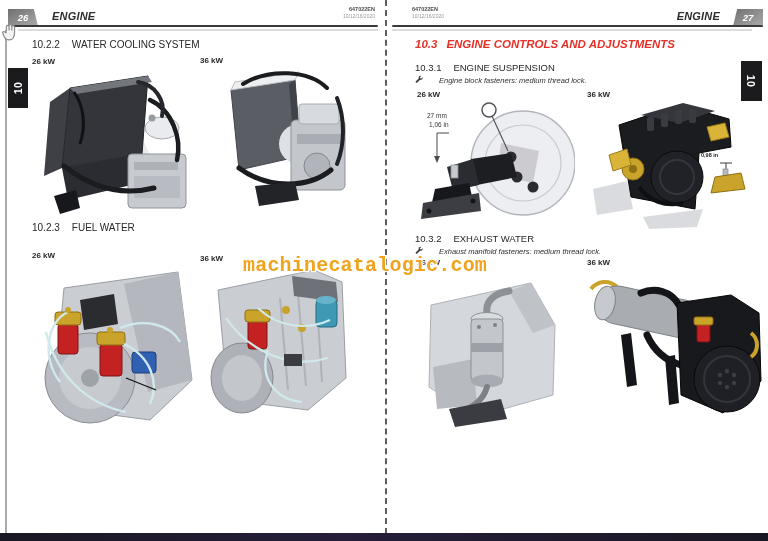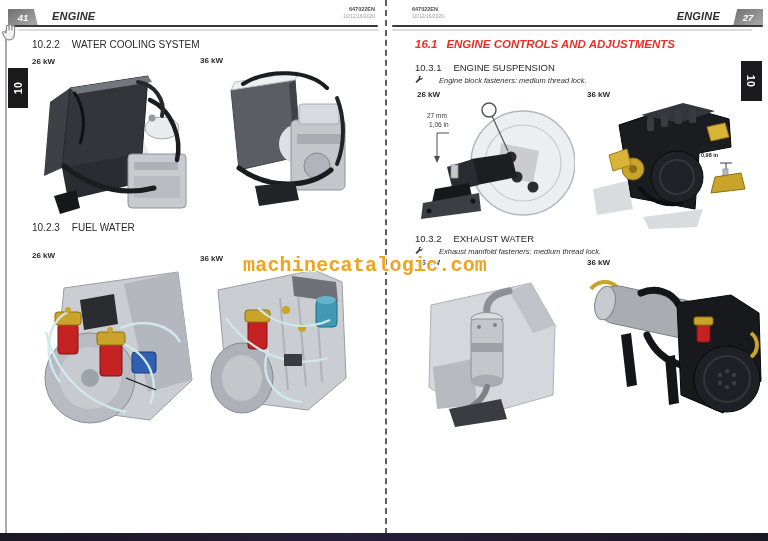--- a/index.html
+++ b/index.html
@@ -35,21 +35,21 @@
              text-shadow:0 0 2px #fff,0 0 4px #fff,1px 1px 0 #fff,-1px -1px 0 #fff,1px -1px 0 #fff,-1px 1px 0 #fff;}
   .fig svg{display:block;}
 </style>
 </head>
 <body>
 
 <div class="spread">
 
   <div>
     <div class="abs pagetab" style="left:8px;top:9px;">
-      <span>41</span>
+      <span>26</span>
     </div>
     <div class="abs hdr-title" style="left:52px;top:10px;">ENGINE</div>
     <div class="abs docinfo" style="left:285px;top:6px;text-align:right;">
       <div class="doc-code">647022EN</div>
       <div class="doc-date">10/12/16/2020</div>
     </div>
     <div class="abs rule" style="left:8px;top:25px;width:370px;"></div>
     <div class="abs rule-shadow" style="left:18px;top:28.5px;width:360px;"></div>
 
     <div class="abs sidetab" style="left:8px;top:68px;">
@@ -181,21 +181,21 @@
     <div class="abs pagetab right" style="left:733px;top:9px;">
       <span>27</span>
     </div>
     <div class="abs rule" style="left:392px;top:25px;width:371px;"></div>
     <div class="abs rule-shadow" style="left:392px;top:28.5px;width:360px;"></div>
     <div class="abs sidetab" style="left:741px;top:61px;width:21px;">
       <span class="rot-r">10</span>
     </div>
 
     <div class="abs chapter" style="left:415px;top:38px;">
-      <span class="num">16.1</span><span>ENGINE CONTROLS AND ADJUSTMENTS</span>
+      <span class="num">10.3</span><span>ENGINE CONTROLS AND ADJUSTMENTS</span>
     </div>
 
     <div class="abs sec-h" style="left:415px;top:62px;font-size:9.5px;">
       <span class="num">10.3.1</span><span>ENGINE SUSPENSION</span>
     </div>
     <div class="abs note" style="left:415px;top:75px;">
       <span>
         <svg viewBox="0 0 10 10" width="8" height="8">
             <path d="M7.8 1.2 a2.3 2.3 0 0 0 -3 3 L1.2 7.8 a1.1 1.1 0 0 0 1.6 1.6 L6.4 5.8 a2.3 2.3 0 0 0 3 -3 L7.6 4.6 6 3 Z" fill="#3c3c3e"></path>
           </svg>

